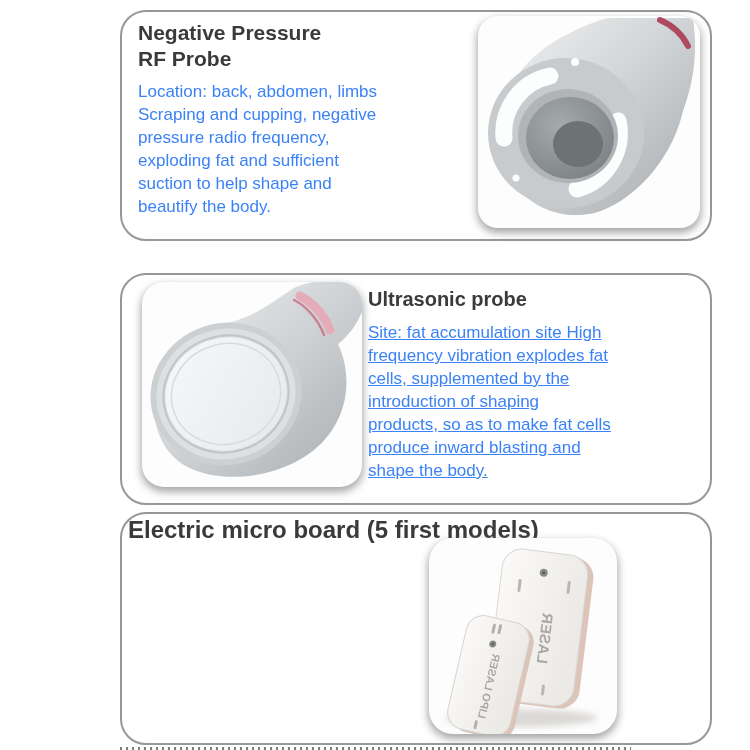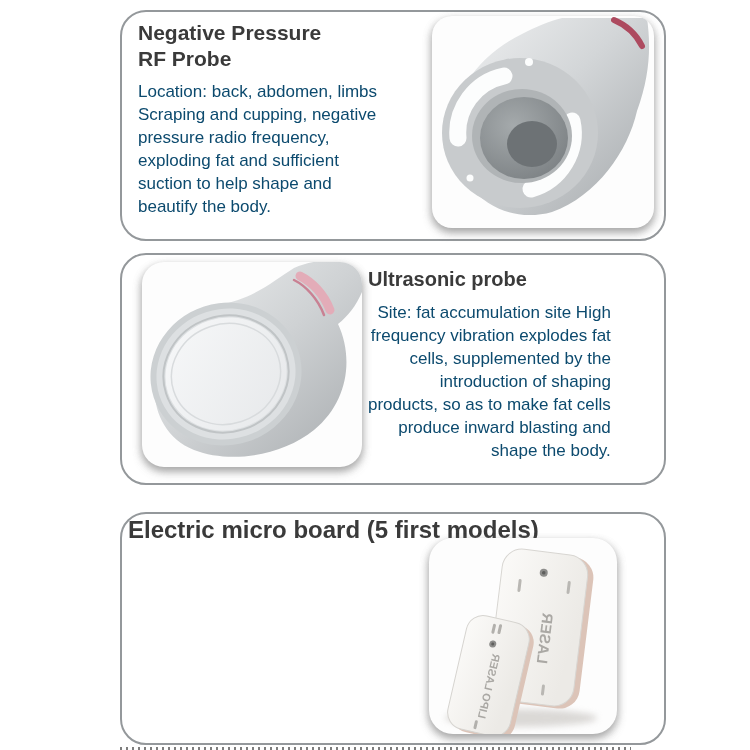--- a/index.html
+++ b/index.html
@@ -3,41 +3,41 @@
 <meta charset="utf-8">
 <style>
   html,body{margin:0;padding:0;}
   body{
     width:750px;height:750px;background:#ffffff;
     font-family:"Liberation Sans", sans-serif;
     position:relative;overflow:hidden;
     -webkit-font-smoothing:antialiased;
   }
   .card{
-    position:absolute;left:120px;width:546px;
+    position:absolute;left:120px;width:592px;
     background:#fff;border:2px solid #94989b;border-radius:26px;
     box-sizing:border-box;
   }
   #card-rf{top:10px;height:231px;}
-  #card-us{top:253px;height:232px;text-align:right;}
+  #card-us{top:273px;height:232px;}
   #card-board{top:512px;height:233px;}
 
   .title{
     position:absolute;color:#3a3a3a;font-weight:bold;
     white-space:pre-line;letter-spacing:0;
   }
   .body-text{
-    position:absolute;color:#0c4a6e;font-size:17px;line-height:23px;
+    position:absolute;color:#3b82f6;font-size:17px;line-height:23px;
     white-space:pre-line;
   }
   #card-rf .title{left:16px;top:8px;font-size:21px;line-height:26px;}
   #card-rf .body-text{left:16px;top:68px;}
 
   #card-us .title{left:246px;top:12px;font-size:20px;line-height:25px;}
-  #card-us .body-text{left:246px;top:46px;}
+  #card-us .body-text{left:246px;top:46px;text-decoration:underline;}
 
   #card-board .title{left:6px;top:0px;font-size:24px;line-height:32px;white-space:nowrap;}
   #card-board .body-text{left:8px;top:43px;}
 
   .photo{
     position:absolute;background:#fdfdfd;border-radius:20px;
     box-shadow:0 5px 10px rgba(118,118,118,.42), -2px 3px 7px rgba(140,140,140,.28), 2px 3px 7px rgba(140,140,140,.28);
     overflow:hidden;
   }
   #photo-rf{right:10px;top:4px;width:222px;height:212px;}

